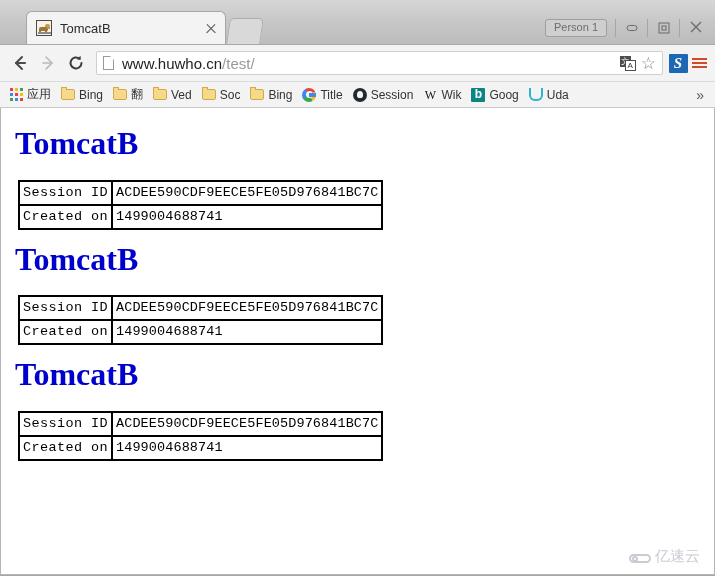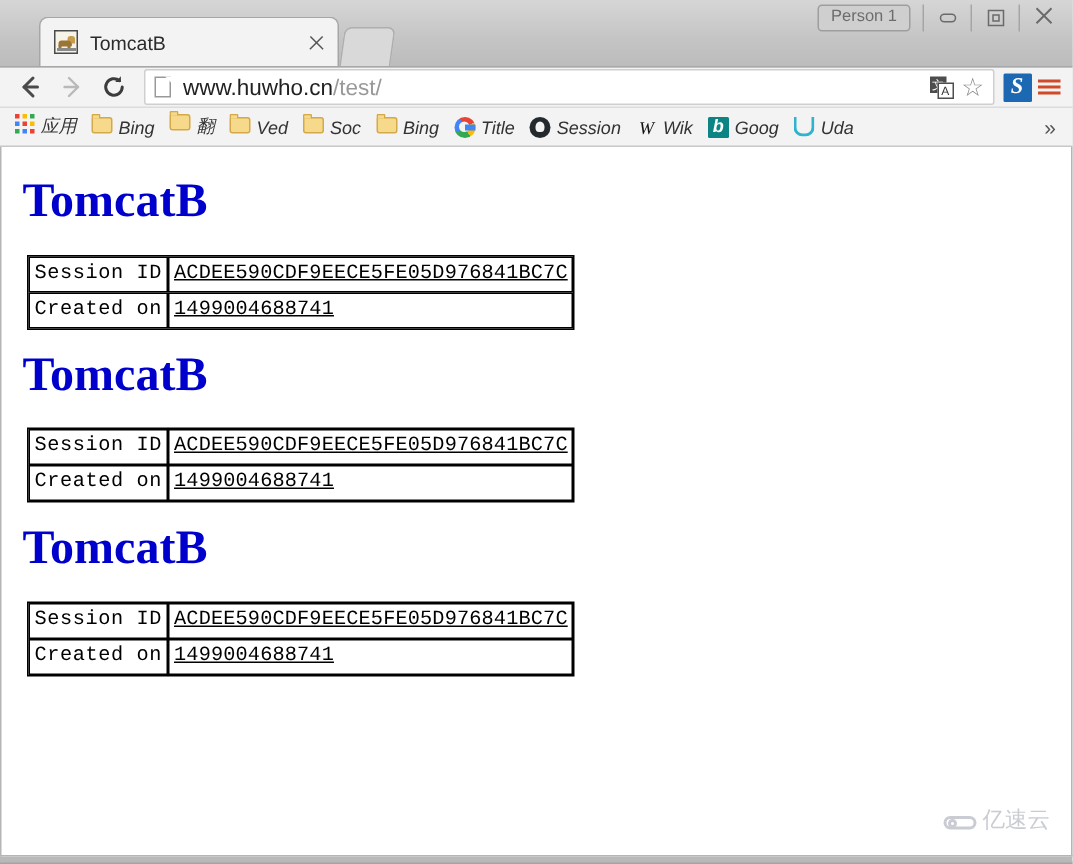--- a/index.html
+++ b/index.html
@@ -107,21 +107,21 @@
     border-bottom: none;
     border-radius: 5px 5px 0 0;
     box-sizing: border-box;
     transform: skewX(-8deg);
   }
 
   
   #window-controls {
     position: absolute;
     right: 4px;
-    top: 3px;
+    top: 19px;
     display: flex;
     align-items: center;
     gap: 0px;
   }
   .person-btn {
     border: 1px solid #9e9e9e;
     border-radius: 3px;
     background: #cfcfcf;
     color: #6d6d6d;
     font-size: 11px;
@@ -163,21 +163,21 @@
     content: "";
     position: absolute;
     left: 2px; top: 2px;
     width: 5px; height: 5px;
     border: 1px solid #6a6a6a;
     box-sizing: border-box;
   }
 
   
   #toolbar {
-    height: 27px;
+    height: 37px;
     background: #f3f3f3;
     border-bottom: 1px solid #dcdcdc;
     display: flex;
     align-items: center;
     padding: 0 6px;
     box-sizing: border-box;
   }
   .nav-btn {
     width: 28px;
     height: 28px;
@@ -293,28 +293,28 @@
     background: #f3f3f3;
     border-bottom: 1px solid #c8c8c8;
     display: flex;
     align-items: center;
     padding: 0 5px;
     box-sizing: border-box;
     overflow: hidden;
   }
   .bm {
     display: flex;
+    align-items: center;
     gap: 4px;
     padding: 2px 5px;
     font-size: 12px;
     color: #333;
     white-space: nowrap;
     font-family: "Liberation Sans", sans-serif;
     border-radius: 2px;
-    font-style: italic;
   }
   .apps-grid {
     width: 13px; height: 13px;
     display: grid;
     grid-template-columns: repeat(3, 3px);
     grid-template-rows: repeat(3, 3px);
     gap: 2px;
   }
   .apps-grid i { display: block; width: 3px; height: 3px; }
   .folder-icon {
@@ -446,21 +446,21 @@
   .session-table td {
     border: 1px solid #000;
     padding: 2px 3px 3px 3px;
     font-family: "Liberation Mono", monospace;
     font-size: 13.5px;
     color: #000;
     white-space: nowrap;
     line-height: 17px;
   }
   .session-table td.label { letter-spacing: 0.4px; }
-  .session-table td.value { letter-spacing: 0.1px; text-decoration: underline; }
+  .session-table td.value { letter-spacing: 0.1px; }
   .plain-line {
     margin: 3px 0 0 9px;
     font-family: "Liberation Mono", monospace;
     font-size: 13.5px;
     color: #000;
     letter-spacing: 0.3px;
   }
   .block { margin-bottom: 6px; }
   .block:first-child .tomcat-heading { margin-top: 11px; }
 

